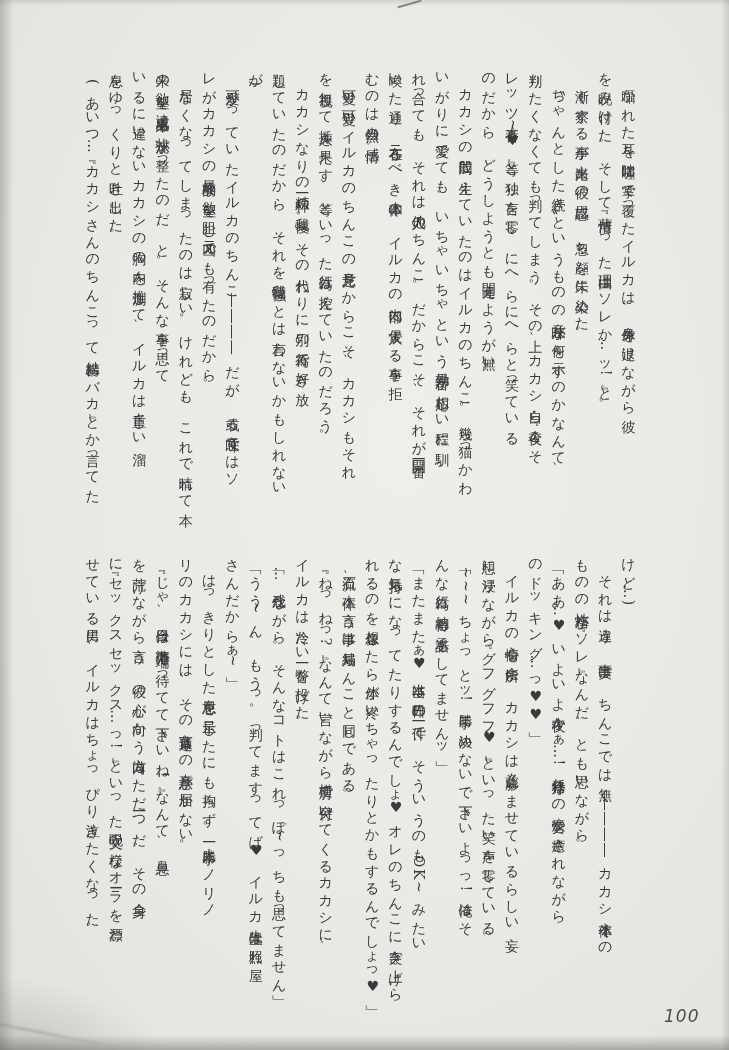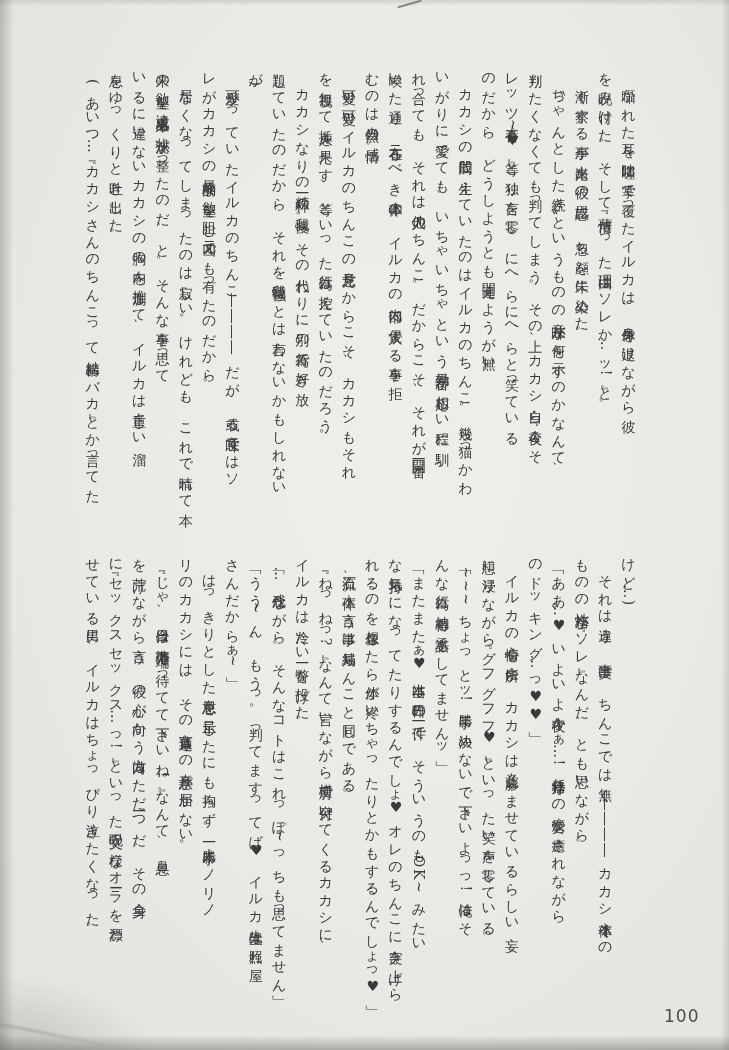--- a/index.html
+++ b/index.html
@@ -28,20 +28,21 @@
   }
   .col.indent { padding-top: 15.6px; }
   .page-number {
     position: absolute;
     left: 664px;
     top: 1006px;
     font-size: 17px;
     letter-spacing: 1px;
     color: #4c4c4e;
     font-family: "DejaVu Sans", "Liberation Sans", sans-serif;
+    font-style: italic;
   }
   
   .edge { position: absolute; pointer-events: none; }
   .edge-left   { left:0; top:0; bottom:0; width:14px;
                  background: linear-gradient(to right, rgba(108,110,104,0.38), rgba(108,110,104,0)); }
   .edge-right  { right:0; top:0; bottom:0; width:8px;
                  background: linear-gradient(to left, rgba(120,122,116,0.25), rgba(120,122,116,0)); }
   .edge-top    { top:0; left:0; right:0; height:6px;
                  background: linear-gradient(to bottom, rgba(120,122,116,0.22), rgba(120,122,116,0)); }
   .edge-bottom { bottom:0; left:0; right:0; height:15px;

